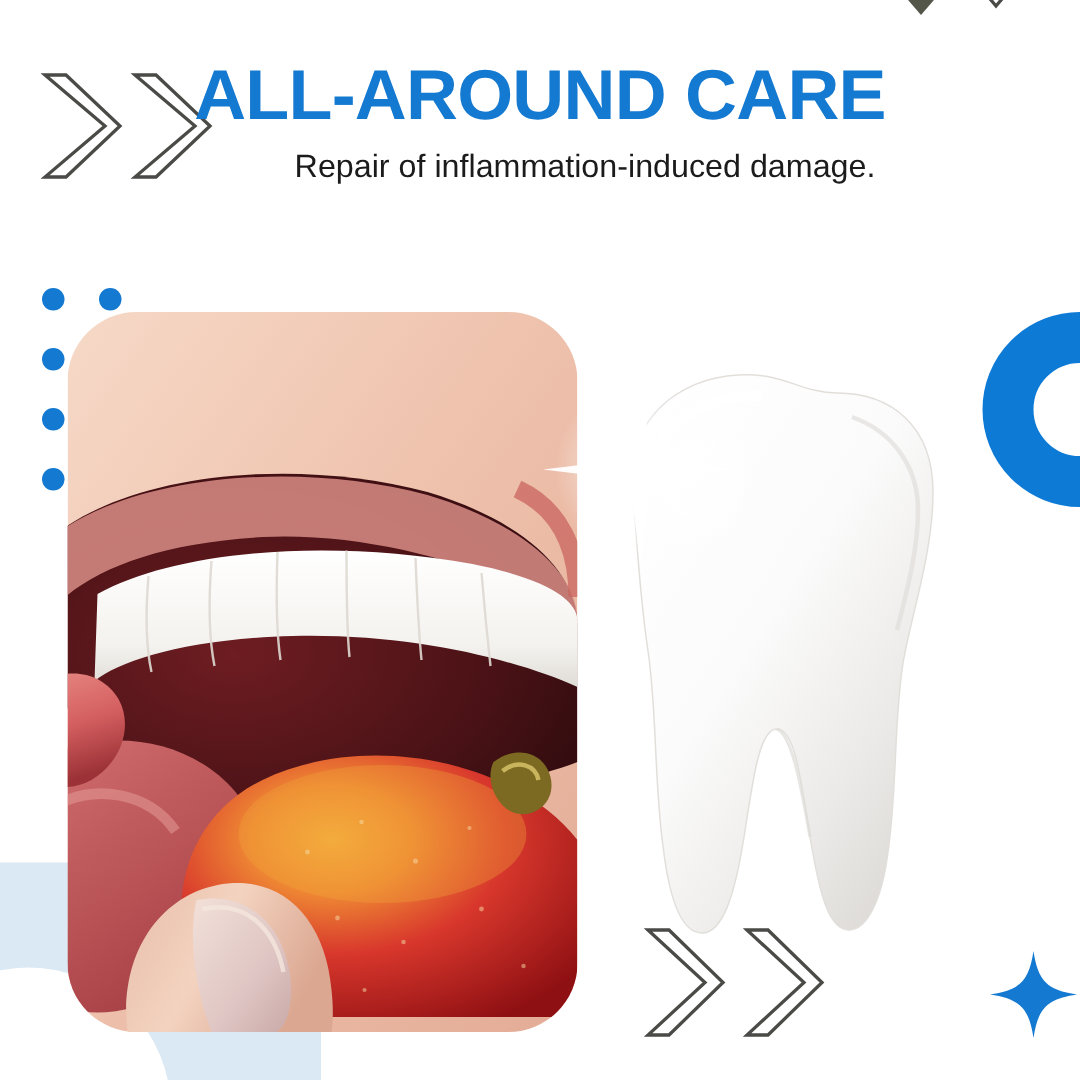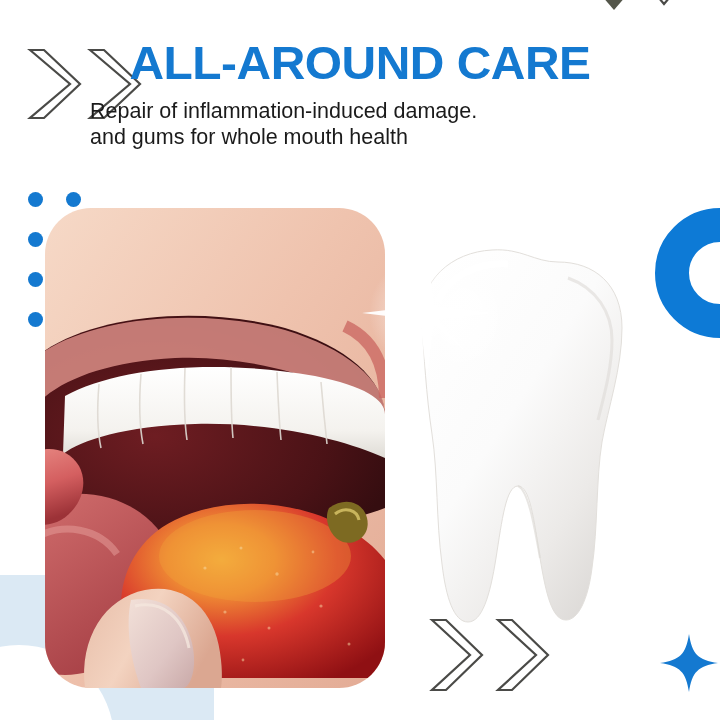--- a/index.html
+++ b/index.html
@@ -59,21 +59,21 @@
     text-align:center;
     font-size:47px; line-height:50px;
     font-weight:bold; letter-spacing:-0.5px;
     color:#1479d0;
     font-family:"Liberation Sans", sans-serif;
     font-stretch:condensed;
     transform:scaleX(1.02);
   }
   .subcopy{
     position:absolute; top:99px; left:90px; width:600px;
-    text-align:left;
+    text-align:center;
     font-size:21.5px; line-height:25.5px;
     color:#1b1b1b;
     font-family:"Liberation Sans", sans-serif;
   }
   .subcopy div{ white-space:nowrap; }
 
   
   .photo{
     position:absolute; left:45px; top:208px;
     width:340px; height:480px;
@@ -279,16 +279,15 @@
   <div class="sparkle">
     <svg viewBox="0 0 62 62" width="62" height="62">
       <path d="M31,2 C34,22 40,28 60,31 C40,34 34,40 31,60 C28,40 22,34 2,31 C22,28 28,22 31,2 Z" fill="#1479d0"></path>
     </svg>
   </div>
 
   <div class="headline">ALL-AROUND CARE</div>
 
   <div class="subcopy">
     <div>Repair of inflammation-induced damage.</div>
-    <div>and gums for whole mouth health</div>
   </div>
 
 </div>
 
 </body></html>

